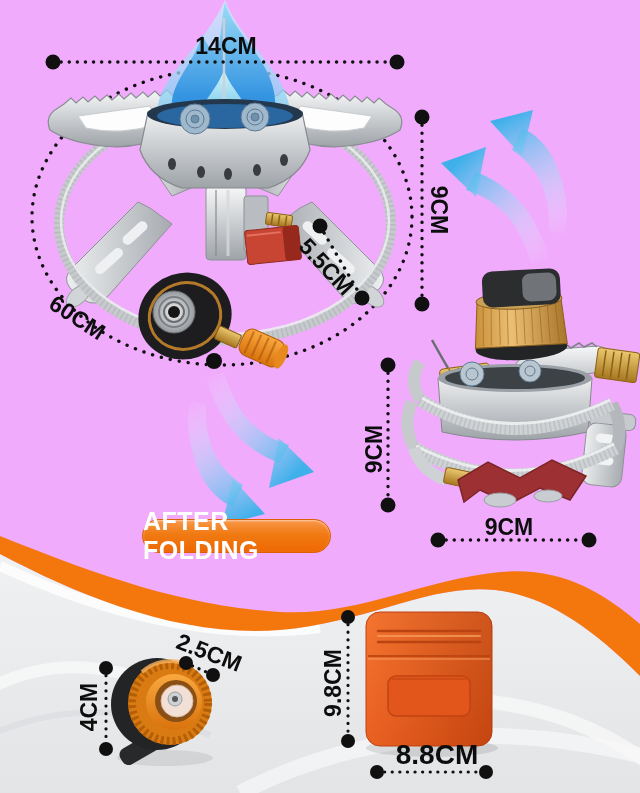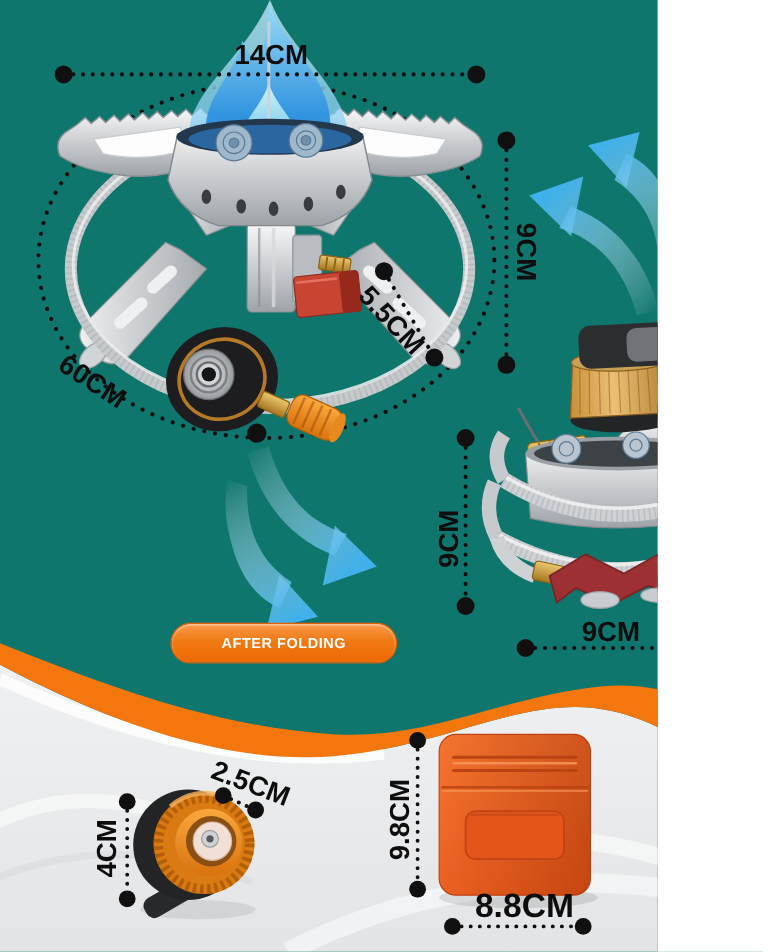--- a/index.html
+++ b/index.html
@@ -1,25 +1,25 @@
 <!DOCTYPE html>
 <html><head>
 <meta charset="utf-8">
 <style>
   html,body{margin:0;padding:0;background:#ffffff;}
-  #canvas{position:relative;width:548px;height:793px;overflow:hidden;background:#0f766e;
+  #canvas{position:relative;width:640px;height:793px;overflow:hidden;background:#f0abfc;
           font-family:"Liberation Sans",sans-serif;}
   #scene{position:absolute;left:0;top:0;}
   .dim{position:absolute;font-weight:800;font-size:23px;color:#0d0d0d;white-space:nowrap;
        line-height:1;transform-origin:center;}
   .badge{position:absolute;left:142px;top:519px;width:187px;height:32px;border-radius:17px;
          background:linear-gradient(180deg,#f9984a 0%,#f07a12 45%,#ee6803 100%);
          border:1px solid #e05f03;box-shadow:inset 0 1px 2px rgba(255,255,255,.55);
          display:flex;align-items:center;justify-content:center;
-         color:#ffffff;font-weight:800;font-size:12px;letter-spacing:.5px;}
+         color:#ffffff;font-weight:800;font-size:25px;letter-spacing:.5px;}
 </style>
 </head>
 <body>
 
 <div id="canvas">
 
 <svg id="scene" width="640" height="793" viewBox="0 0 640 793">
   <defs>
     <linearGradient id="silV" x1="0" y1="0" x2="0" y2="1">
       <stop offset="0" stop-color="#f7f8f9"></stop>

